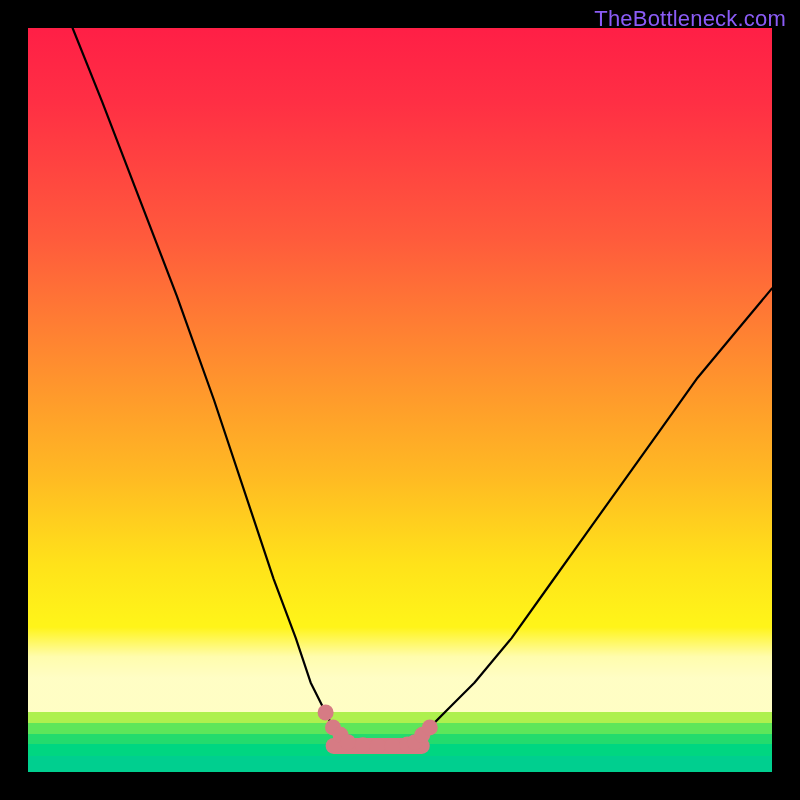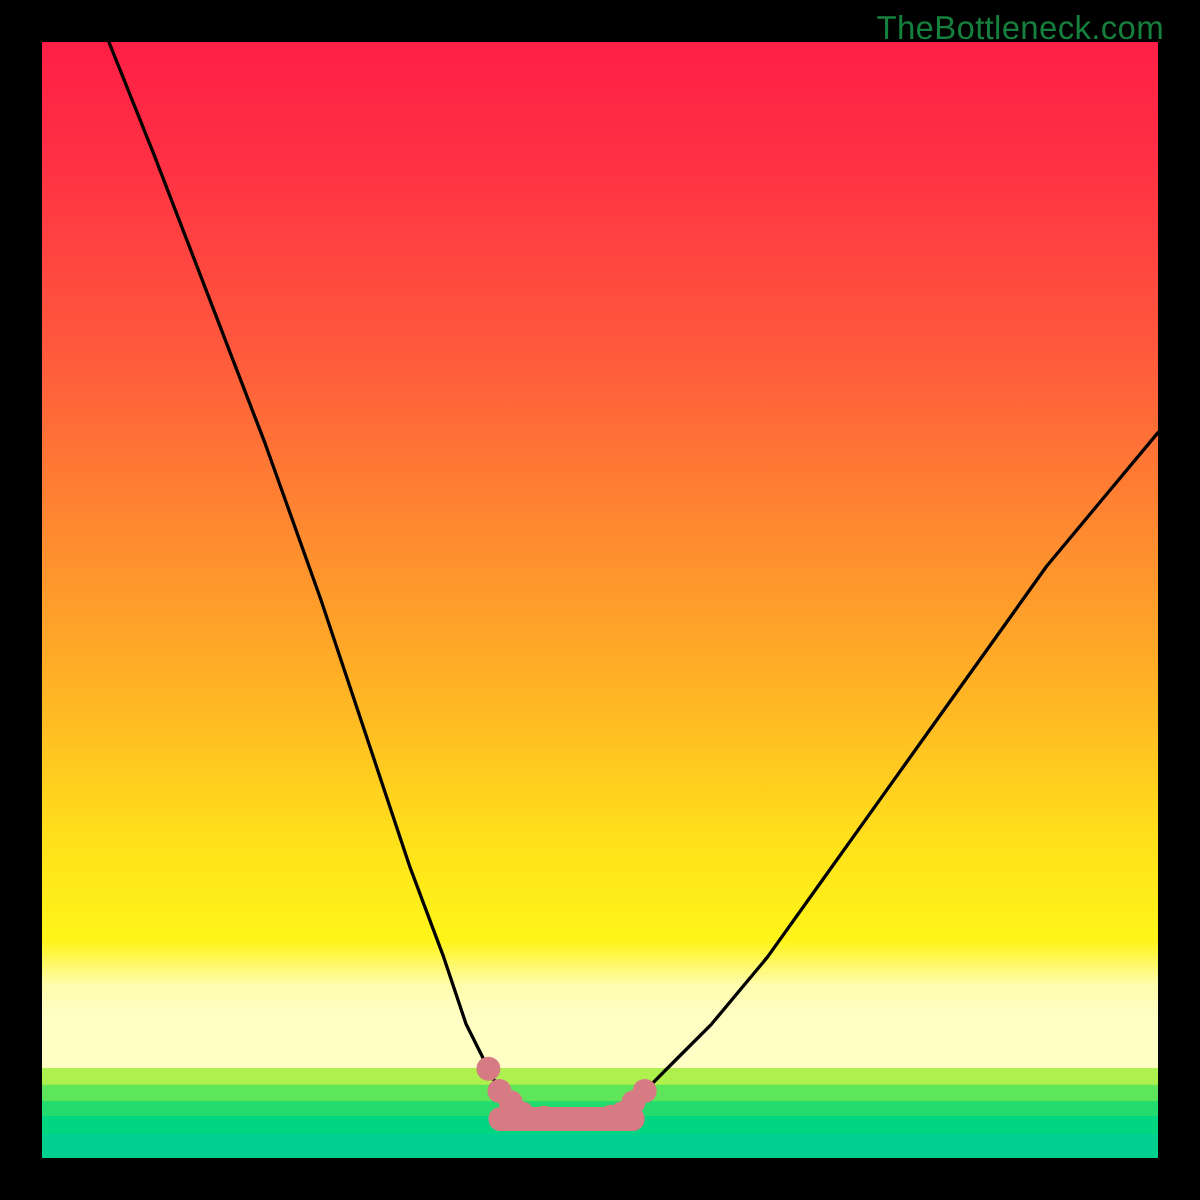--- a/index.html
+++ b/index.html
@@ -13,22 +13,22 @@
   }
   .frame {
     position: relative;
     width: 800px;
     height: 800px;
     background: #000;
   }
   .watermark {
     position: absolute;
     top: 6px;
-    right: 24px;
-    color: #15803d;
+    right: 14px;
+    color: #8b5cf6;
     font-size: 22px;
     font-weight: 500;
     letter-spacing: 0.2px;
     z-index: 10;
   }
   .plot {
     position: absolute;
     left: 28px;
     top: 28px;
     width: 744px;

